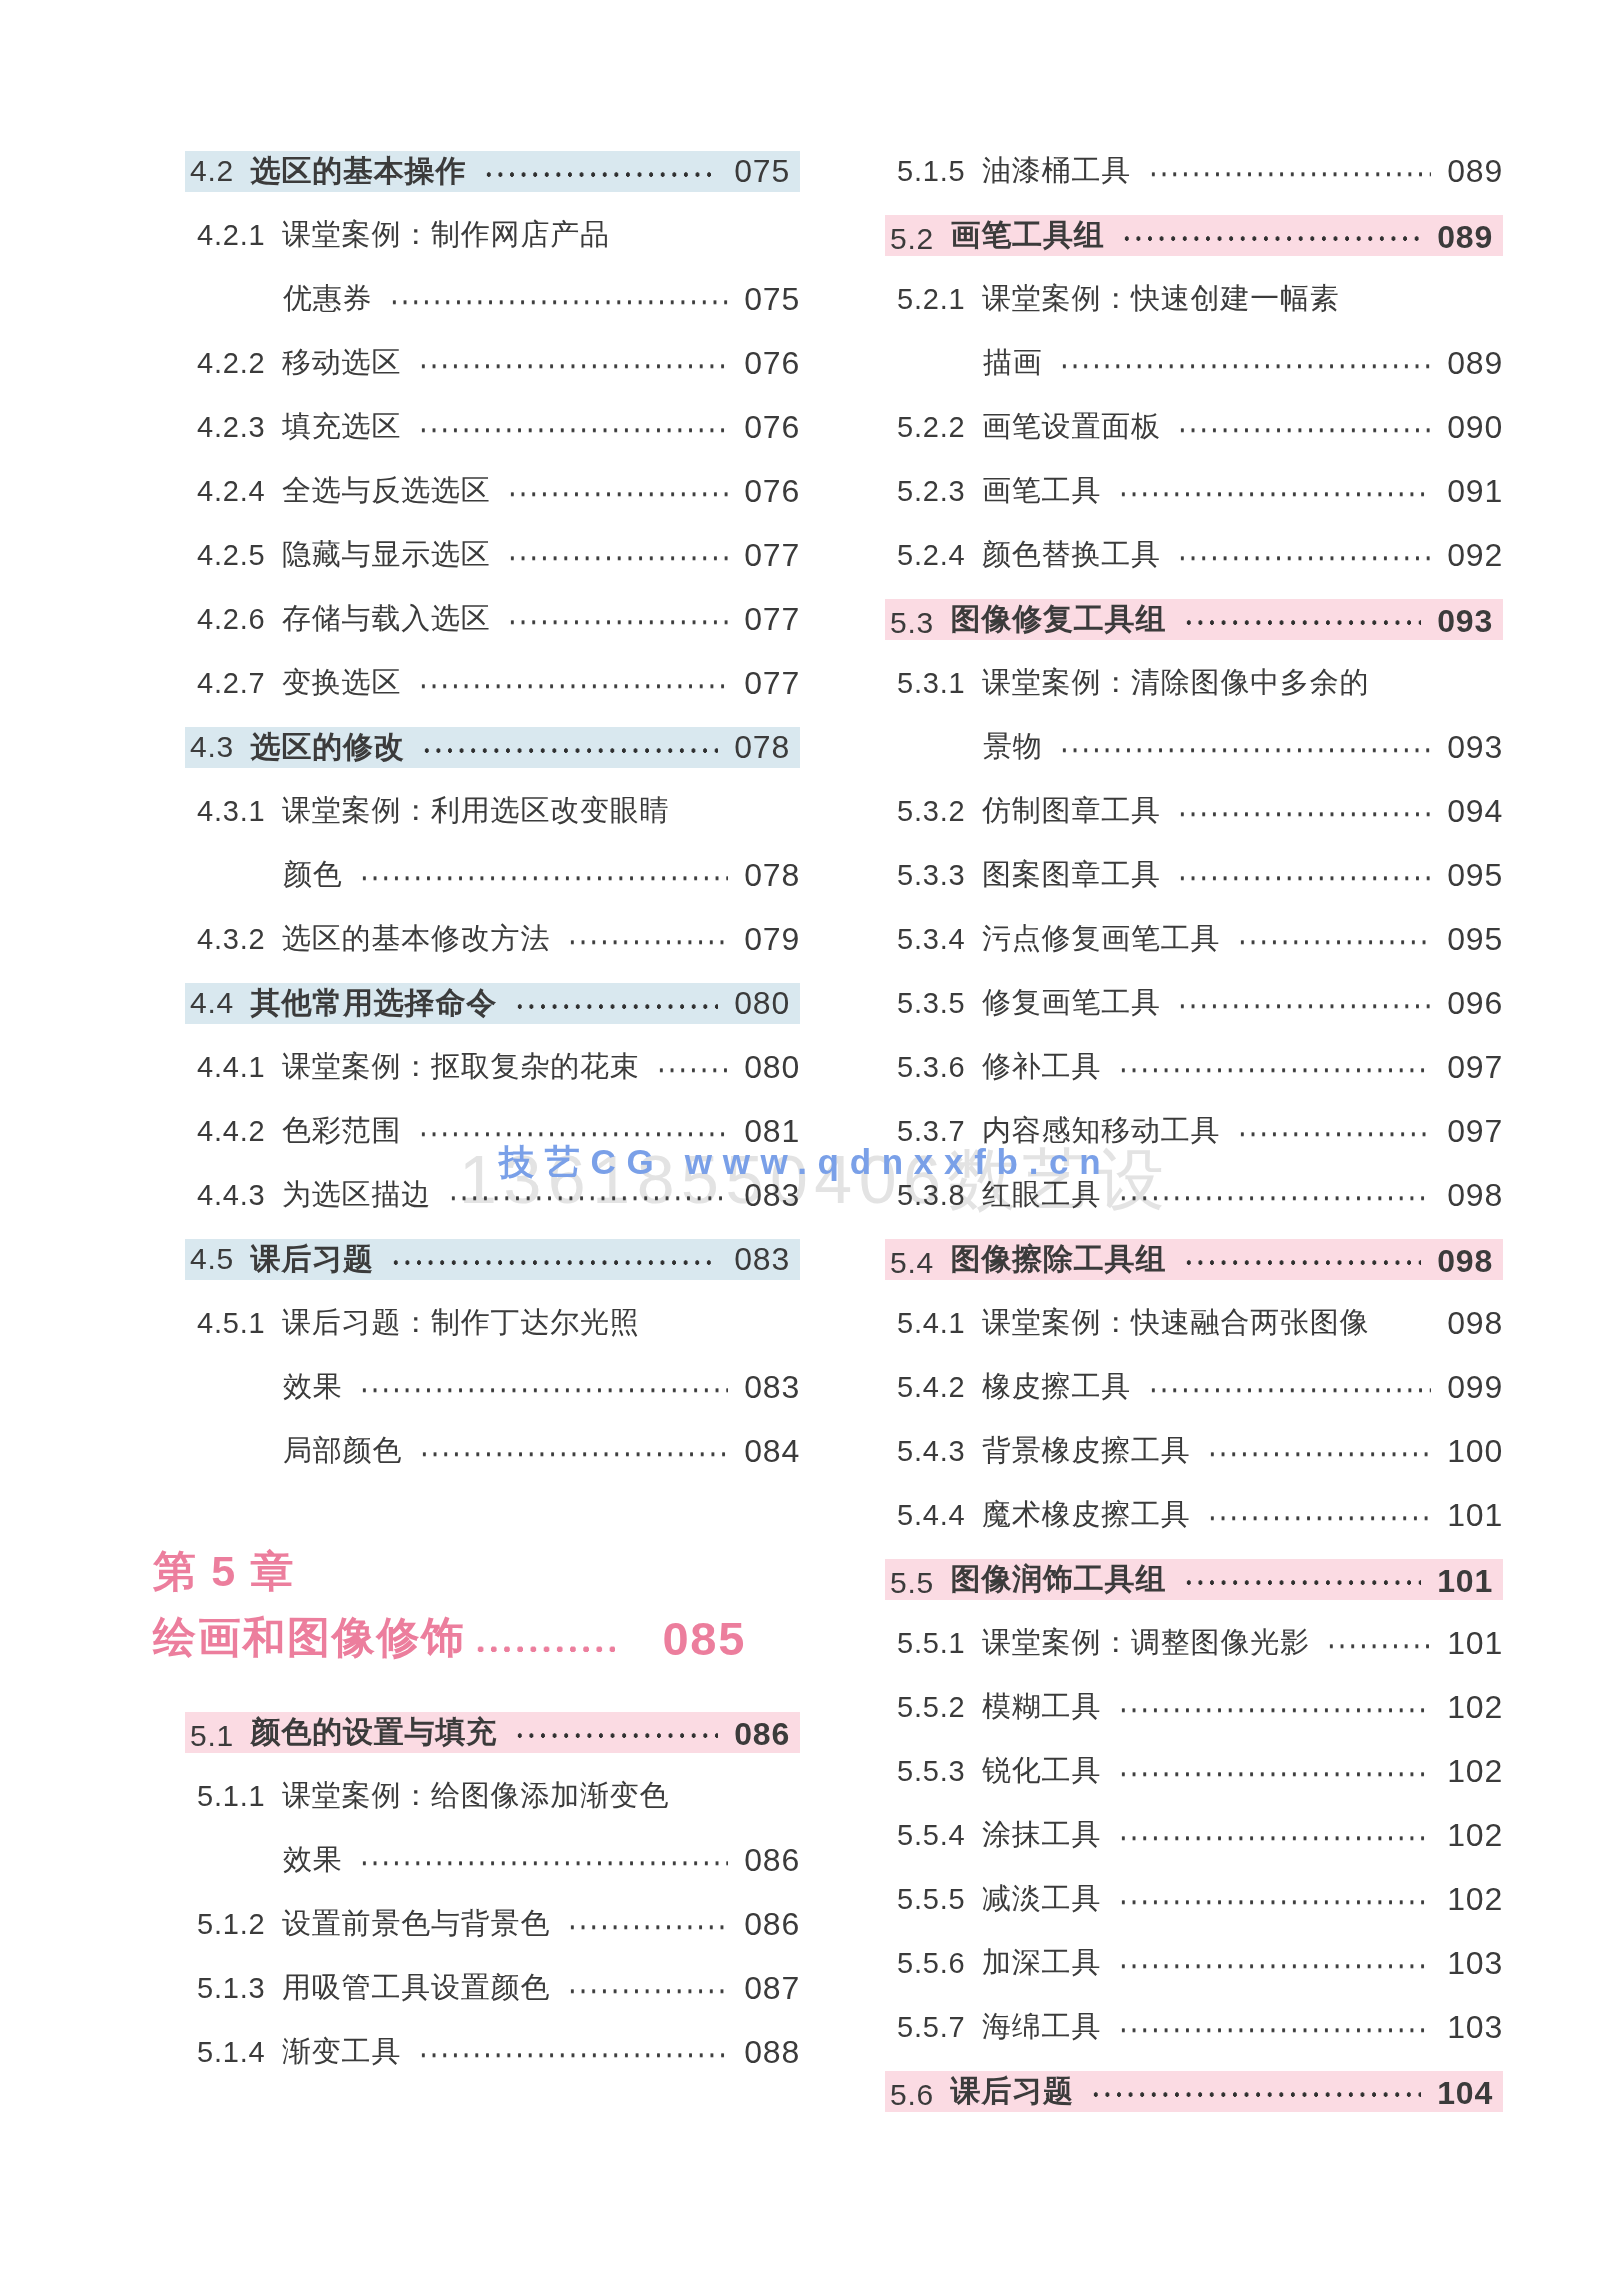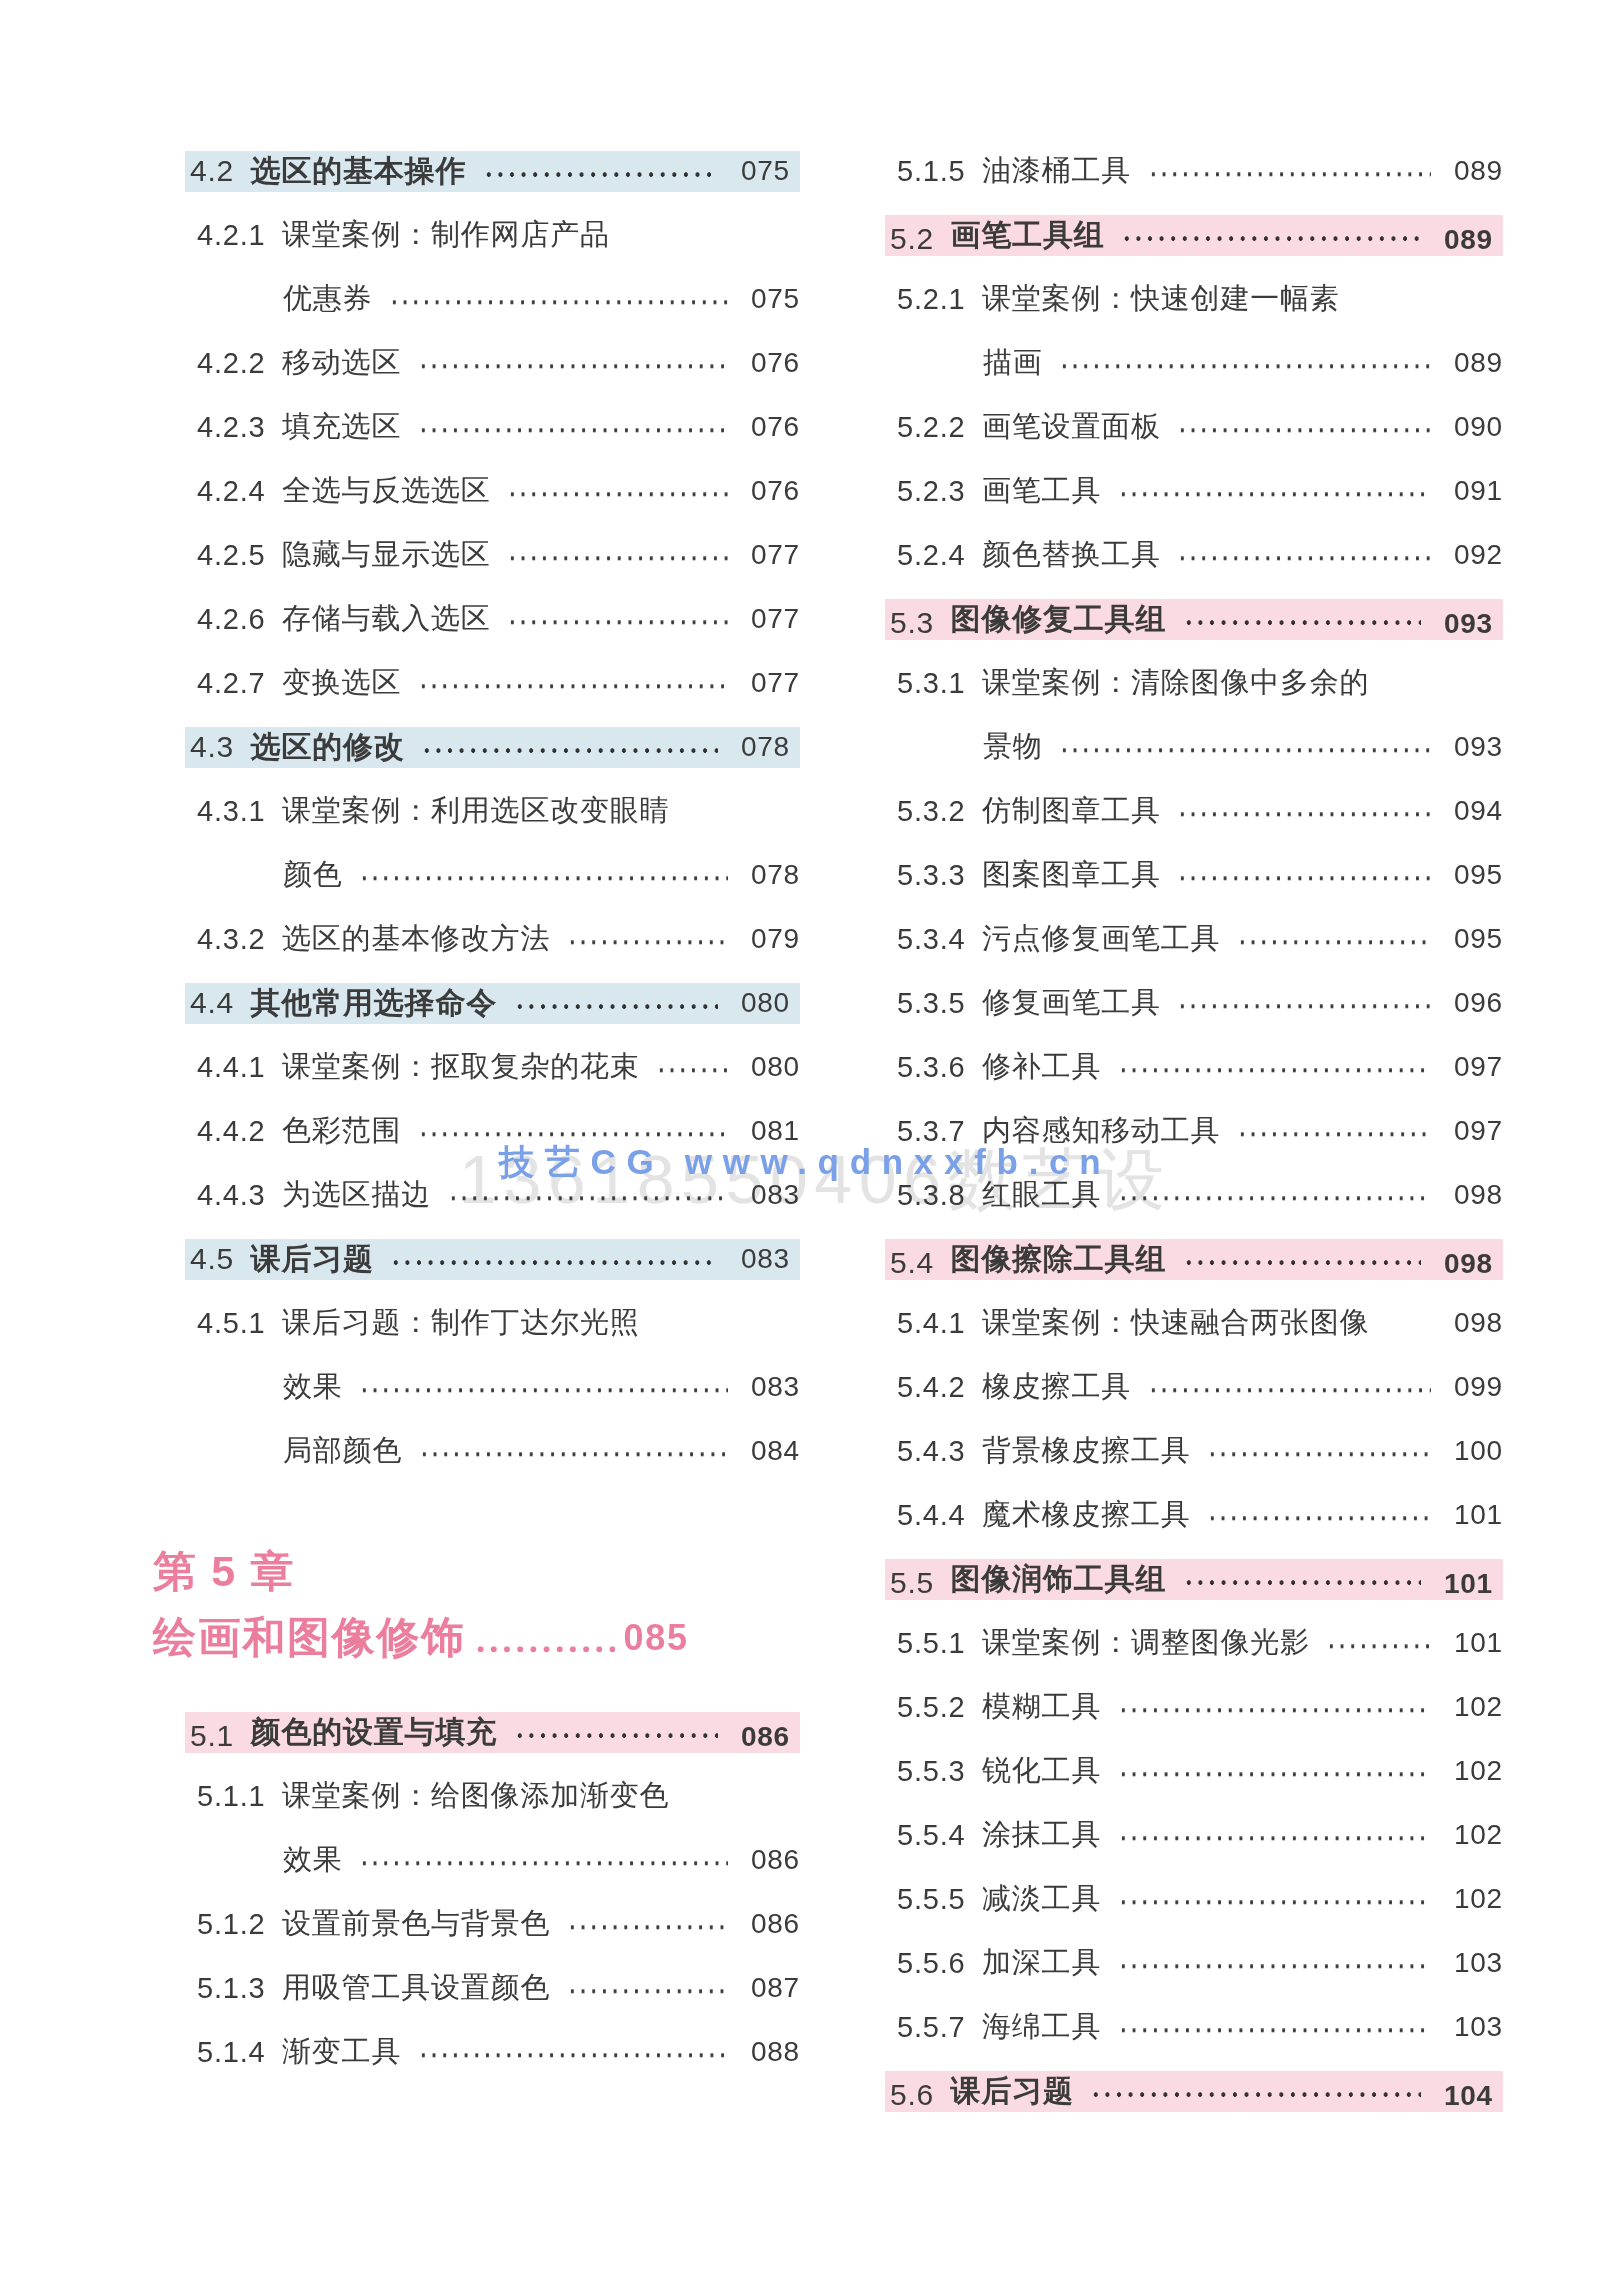--- a/index.html
+++ b/index.html
@@ -20,21 +20,21 @@
   .row .title{flex:0 0 auto;letter-spacing:0.8px;white-space:nowrap;}
   .row.item{padding-left:44px;}
   .row.cont{padding-left:130px;}
   .leader{
     flex:1 1 auto;height:5.8px;margin:0 11.6px 0 16.5px;align-self:center;
     background-image:radial-gradient(circle,#3c3c3c 1.7px,transparent 2px);
     background-size:10.7px 5.8px;background-repeat:repeat-x;background-position:left center;
     transform:translateY(3.3px);
   }
   .leader.hidden{visibility:hidden;}
-  .page-num{flex:0 0 60px;text-align:right;font-size:28px;letter-spacing:0.8px;}
+  .page-num{flex:0 0 60px;text-align:right;font-size:32px;letter-spacing:0.8px;}
   
   .row.section{font-size:30px;}
   .row.section .band{
     display:flex;align-items:center;width:100%;height:41px;
     padding:0 10px 0 5px;box-sizing:border-box;
   }
   .row.section.hl-blue .band{background:var(--blue_hl,#d9e8ef);}
   .row.section.hl-pink .band{background:var(--pink_hl,#fbdbe3);align-items:flex-end;}
   .row.section .title{font-weight:bold;}
   .row.section .leader{
@@ -42,21 +42,21 @@
     background-size:11.6px 6.6px;height:6.6px;
   }
   .row.section.hl-pink .page-num{font-weight:bold;}
   
   .ch-line{display:flex;align-items:center;height:66px;color:var(--chapter_pink,#ec7e9d);
     font-size:43px;font-weight:600;letter-spacing:1.7px;white-space:nowrap;}
   .ch-line .leader{
     background-image:radial-gradient(circle,var(--chapter_pink,#ec7e9d) 2.8px,transparent 3.1px);
     background-size:13.2px 7.4px;height:7.4px;flex:0 0 141px;margin:0 8.3px;transform:translateY(11.6px);
   }
-  .ch-line .ch-page{font-size:36px;}
+  .ch-line .ch-page{font-size:47px;margin-left:39px;}
   .gap{width:100%;}
   
   .wm-gray{
     position:absolute;left:459px;top:1135px;z-index:0;
     font-size:68px;color:var(--wm_gray,#e3e3e3);letter-spacing:6.6px;white-space:nowrap;
   }
   .wm-blue{
     position:absolute;left:499px;top:1139px;z-index:6;
     font-size:35px;color:var(--wm_blue,#7aa0e8);font-weight:bold;
     letter-spacing:10.7px;white-space:nowrap;

